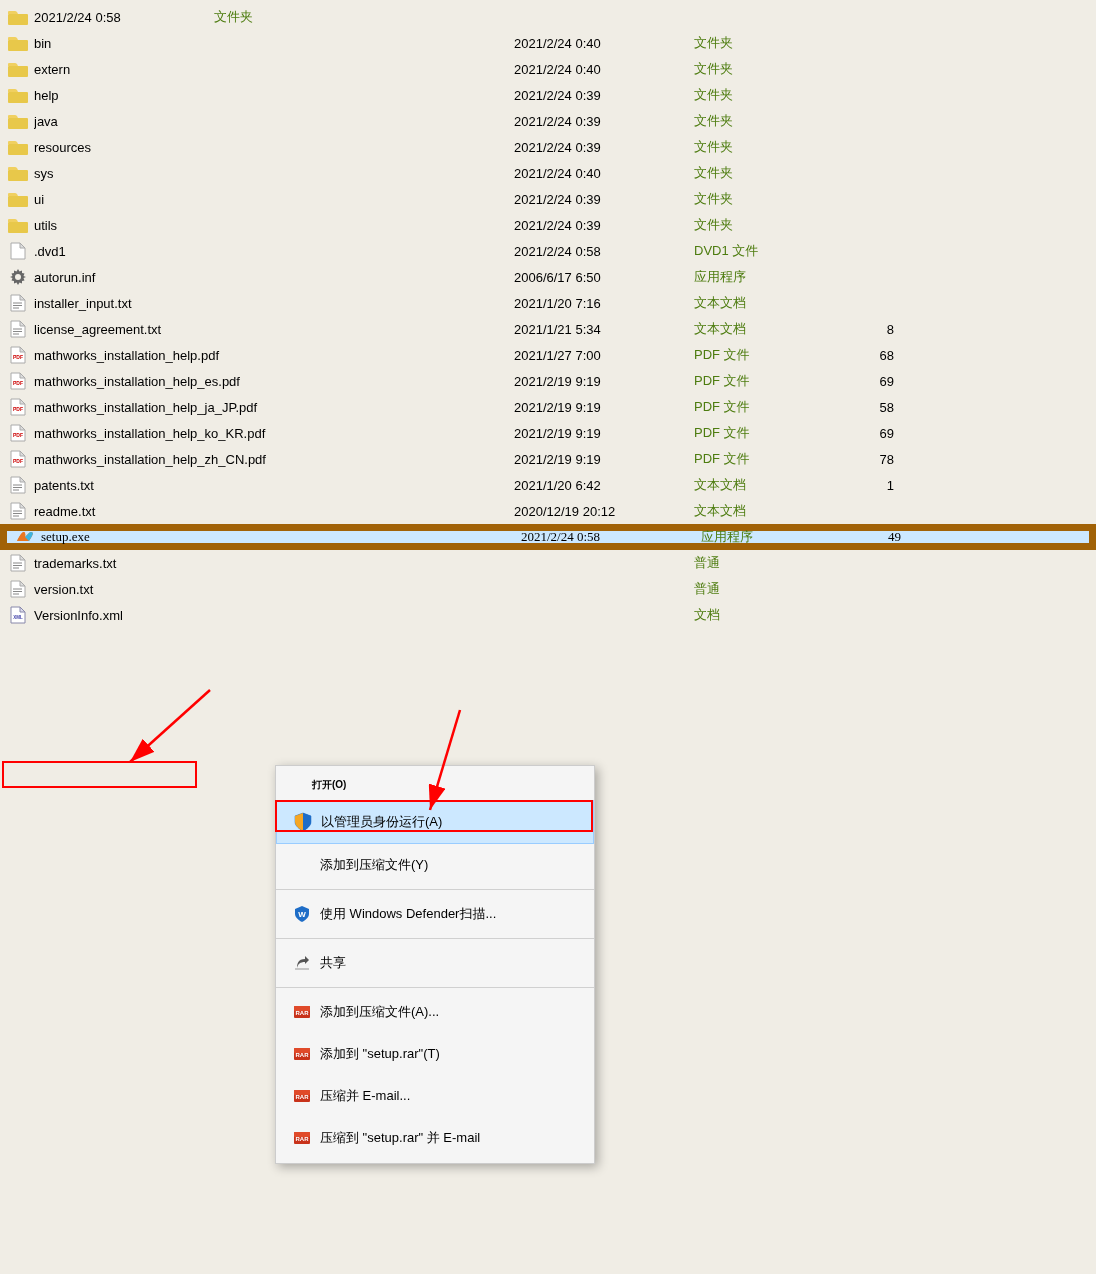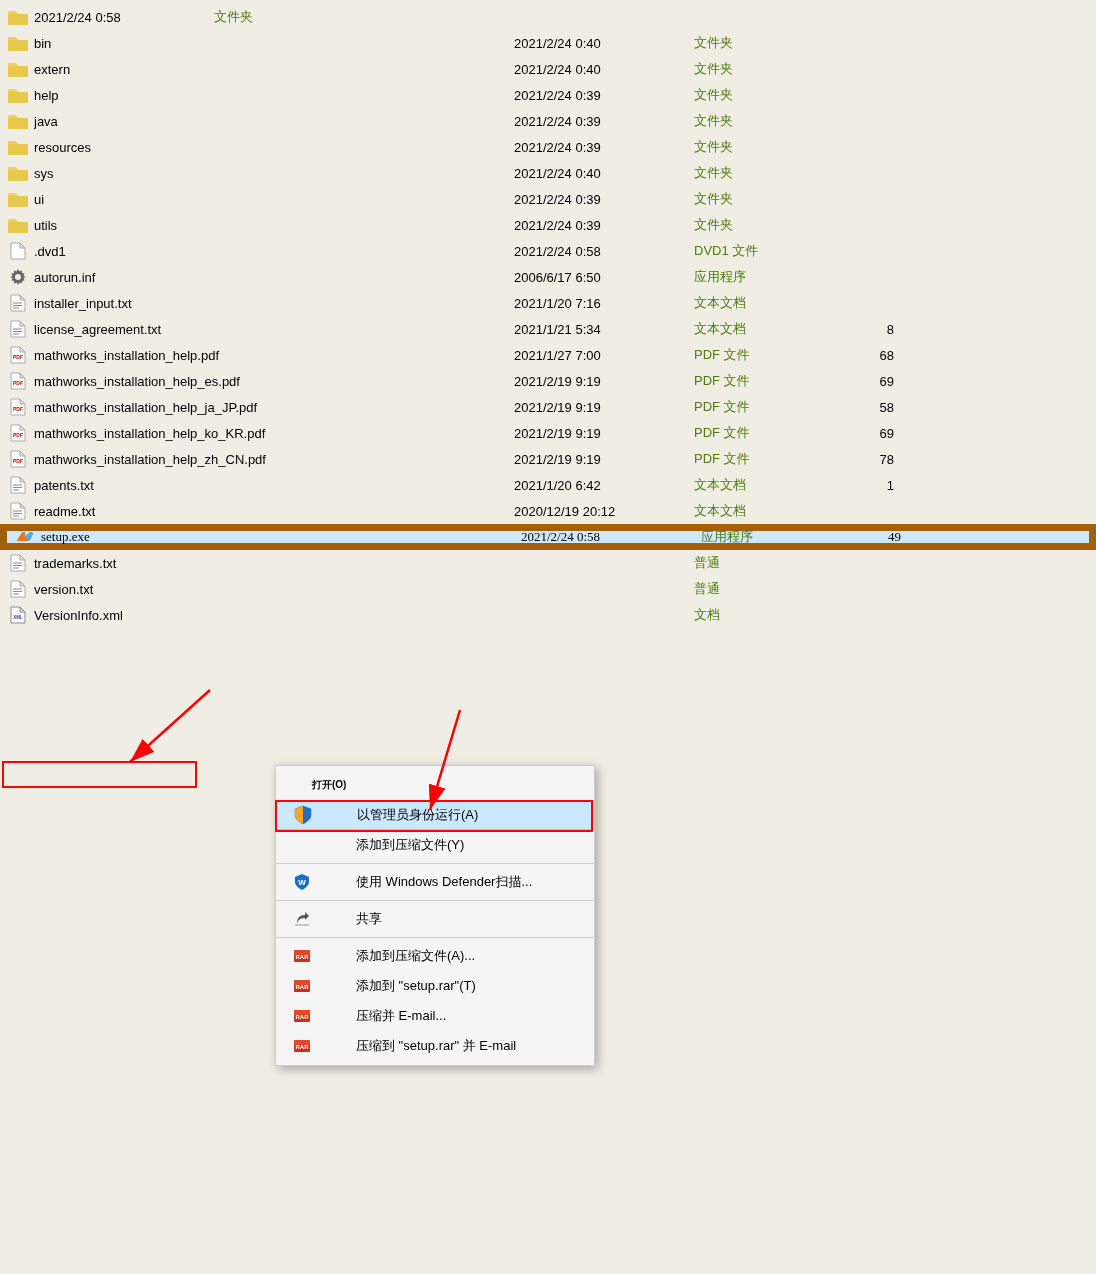--- a/index.html
+++ b/index.html
@@ -75,26 +75,25 @@
       background: #f5f5f5;
       border: 1px solid #ccc;
       box-shadow: 3px 3px 10px rgba(0,0,0,0.3);
       z-index: 100;
       padding: 4px 0;
     }
 
     .menu-item {
       display: flex;
       align-items: center;
-      padding: 7px 16px;
+      padding: 21px 16px;
       cursor: pointer;
       color: #000;
       font-size: 13px;
       height: 30px;
-      gap: 36px;
     }
 
     .menu-item.highlighted {
       background: #cce8ff;
       border: 1px solid #99ccff;
     }
 
     .menu-item-icon {
       width: 20px;
       height: 20px;

